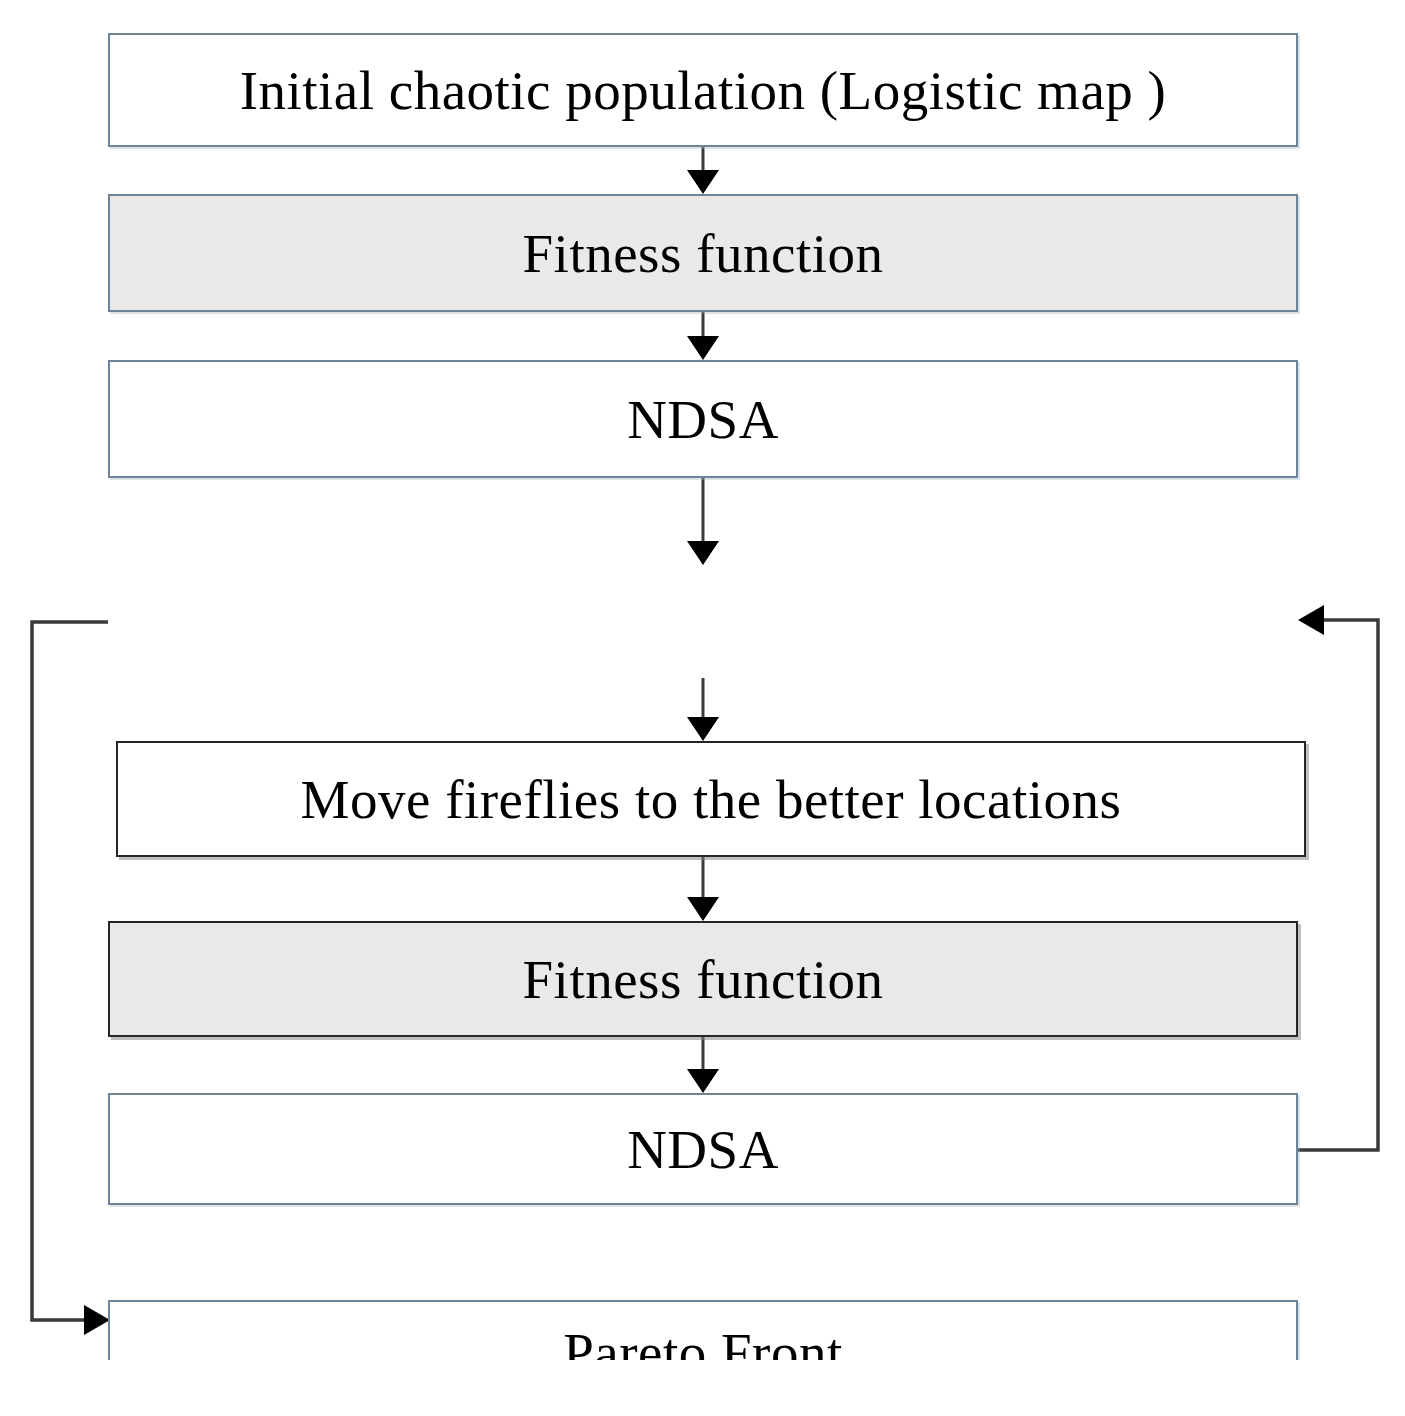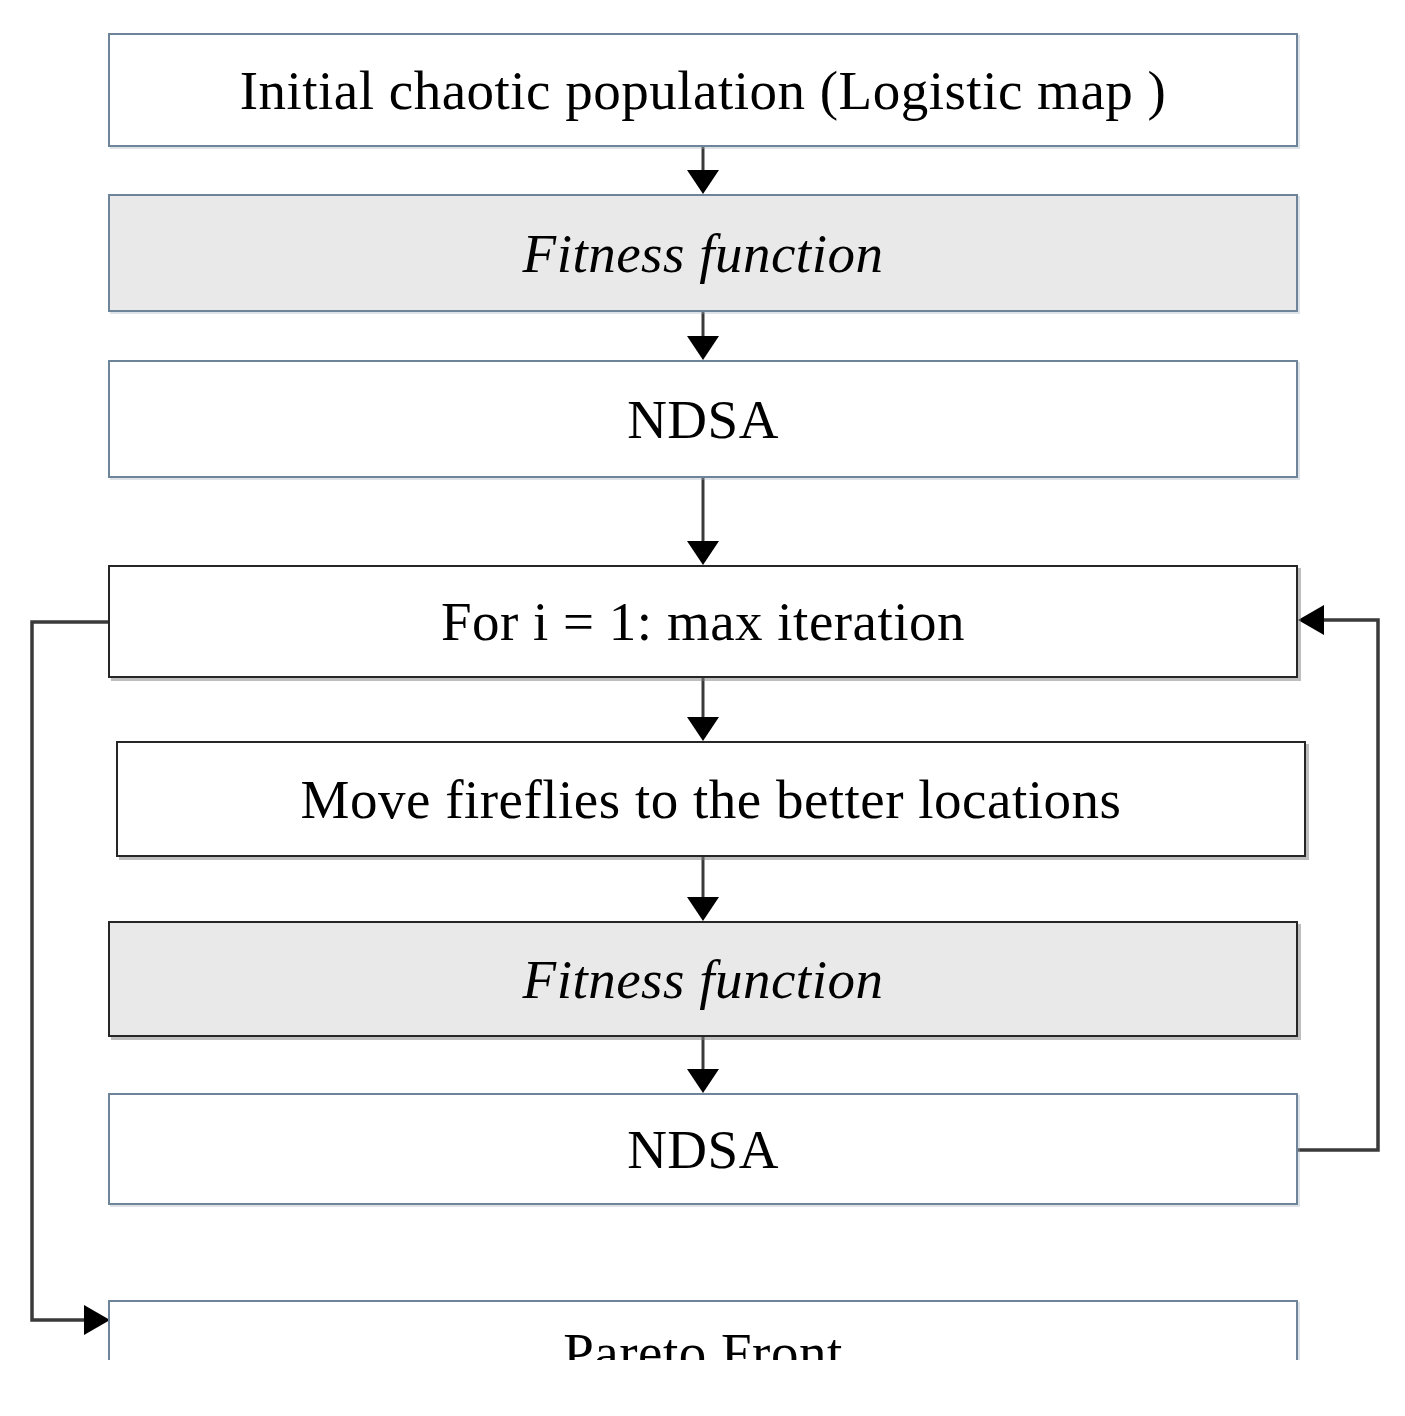--- a/index.html
+++ b/index.html
@@ -31,21 +31,21 @@
     background:var(--white-fill);
   }
   .border-blue{
     border:2.5px solid var(--blue-border);
     box-shadow:2px 2px 0 rgba(160,175,190,0.35);
   }
   .border-dark{
     border:2.5px solid var(--dark-border);
     box-shadow:3px 3px 0 rgba(125,125,125,0.5);
   }
-  .fill-gray{background:var(--gray-fill);font-style:italic;}
+  .fill-gray{background:var(--gray-fill);}
   .fill-white{background:var(--white-fill);}
 
   
   #box-initial         {top:33px;  height:114px;}
   #box-fitness-1       {top:194px; height:118px;}
   #box-ndsa-1          {top:360px; height:118px;}
   #box-for-iteration   {top:565px; height:113px;}
   #box-move-fireflies  {top:741px; height:116px;margin-left:8px;}
   #box-fitness-2       {top:921px; height:116px;}
   #box-ndsa-2          {top:1093px;height:112px;}
@@ -109,23 +109,20 @@
   </div>
 
   <div class="flow-box border-blue fill-gray" id="box-fitness-1">
     <span>Fitness function</span>
   </div>
 
   <div class="flow-box border-blue fill-white" id="box-ndsa-1">
     <span>NDSA</span>
   </div>
 
-  <div class="flow-box border-dark fill-white" id="box-for-iteration">
-    <span>For i = 1: max iteration</span>
-  </div>
 
   <div class="flow-box border-dark fill-white" id="box-move-fireflies">
     <span>Move fireflies to the better locations</span>
   </div>
 
   <div class="flow-box border-dark fill-gray" id="box-fitness-2">
     <span>Fitness function</span>
   </div>
 
   <div class="flow-box border-blue fill-white" id="box-ndsa-2">

